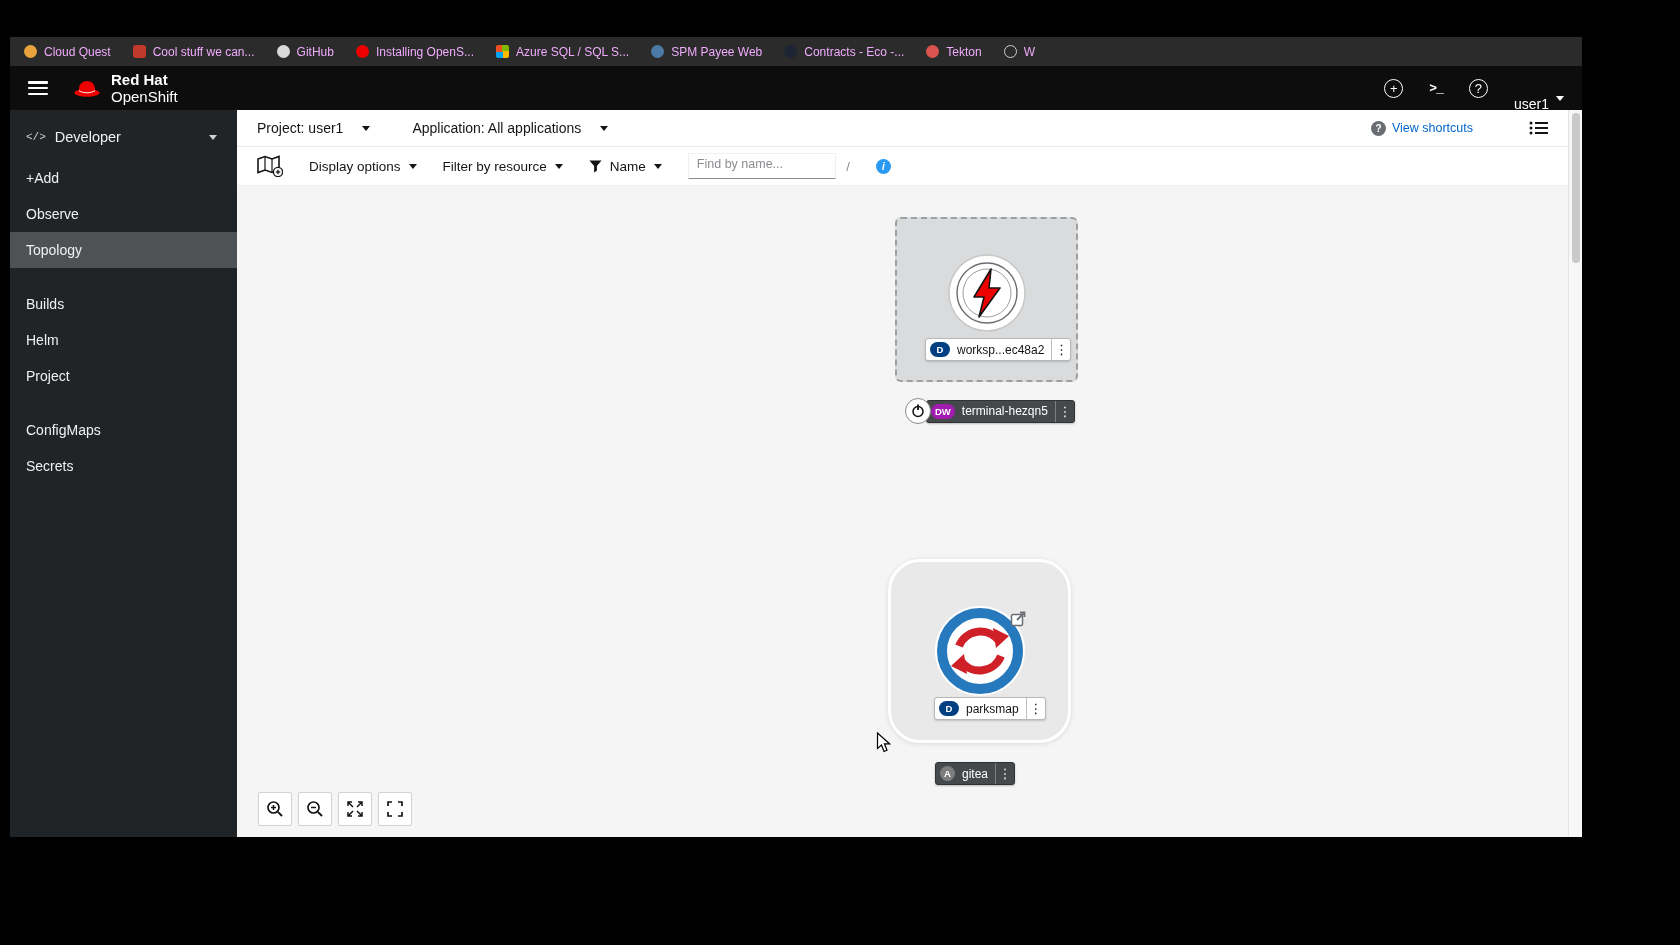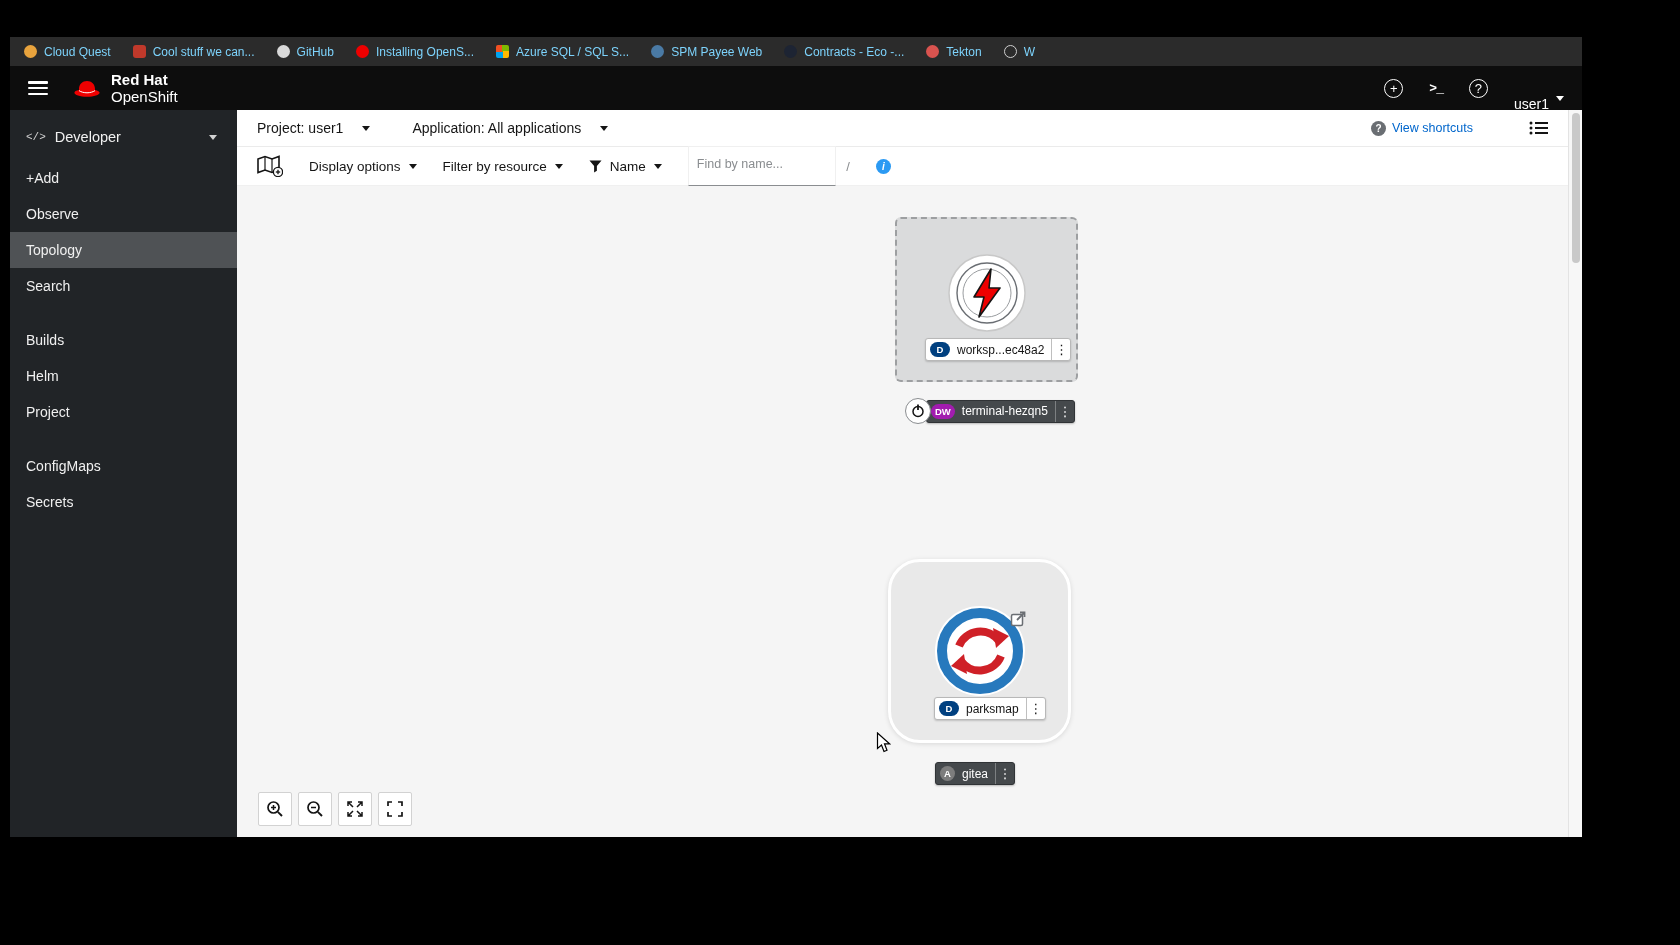--- a/index.html
+++ b/index.html
@@ -2,21 +2,21 @@
 <html><head>
 <meta charset="utf-8">
 <style>
   * { margin:0; padding:0; box-sizing:border-box; }
   body { font-family:"Liberation Sans", sans-serif; background:#000; }
   .stage { position:relative; width:1680px; height:945px; background:#000; overflow:hidden; }
   .app { position:absolute; left:10px; top:37px; width:1572px; height:800px; display:flex; flex-direction:column; background:#fff; }
 
   
   .bookmarks { height:29px; background:#2b2b2b; display:flex; align-items:center; padding:0 14px; gap:22px; flex:0 0 auto; }
-  .bm { display:flex; align-items:center; gap:7px; color:#7dd3fc; font-size:12px; white-space:nowrap; cursor:pointer; }
+  .bm { display:flex; align-items:center; gap:7px; color:#f0abfc; font-size:12px; white-space:nowrap; cursor:pointer; }
   .bm-ic { width:13px; height:13px; border-radius:50%; flex:0 0 auto; }
   .bm-i0 { background:#e8a33d; }
   .bm-i1 { background:#c0392b; border-radius:3px; }
   .bm-i2 { background:#d9d9d9; }
   .bm-i3 { background:#ee0000; }
   .bm-i4 { border-radius:2px; background:conic-gradient(#7fba00 0 25%, #ffb900 0 50%, #00a4ef 0 75%, #f25022 0); }
   .bm-i5 { background:#4a7aa5; }
   .bm-i6 { background:#1d2433; }
   .bm-i7 { background:#d9534f; }
   .bm-i8 { background:transparent; border:1.5px solid #cfcfcf; }
@@ -55,21 +55,21 @@
   .selector { display:flex; align-items:center; gap:19px; font-size:14px; color:#151515; cursor:pointer; }
   .ctx-right { margin-left:auto; display:flex; align-items:center; gap:56px; }
   .shortcuts { display:flex; align-items:center; gap:6px; cursor:pointer; }
   .q-badge { width:15px; height:15px; border-radius:50%; background:#6a6e73; color:#fff; font-size:10px; font-weight:700; display:flex; align-items:center; justify-content:center; }
   .shortcuts-label { color:#0066cc; font-size:12.5px; }
 
   
   .toolbar { height:39px; display:flex; align-items:center; padding:0 20px; gap:26px; border-bottom:1px solid #f0f0f0; flex:0 0 auto; }
   .tb-drop { display:flex; align-items:center; gap:8px; font-size:13.5px; color:#151515; cursor:pointer; }
   .find-wrap { position:relative; display:flex; align-items:center; }
-  .find-wrap input { width:148px; height:40px; font-size:12.5px; padding:0 18px 4px 8px; border:1px solid #f0f0f0; border-bottom:1px solid #8a8d90; background:#fff; color:#151515; outline:none; font-family:"Liberation Sans", sans-serif; }
+  .find-wrap input { width:148px; height:26px; font-size:12.5px; padding:0 18px 4px 8px; border:1px solid #f0f0f0; border-bottom:1px solid #8a8d90; background:#fff; color:#151515; outline:none; font-family:"Liberation Sans", sans-serif; }
   .find-wrap input::placeholder { color:#8a8d90; }
   .slash-hint { position:absolute; right:-14px; color:#8a8d90; font-size:13px; }
   .info-ic { width:15px; height:15px; border-radius:50%; background:#2b9af3; color:#fff; font-size:10px; font-weight:700; font-style:italic; display:flex; align-items:center; justify-content:center; cursor:pointer; margin-left:14px; }
 
   
   .canvas { position:relative; flex:1; background:#f5f5f5; overflow:hidden; }
 
   .ws-node { position:absolute; left:658px; top:31px; width:183px; height:165px; background:#dadbdc; border:2px dashed #9d9fa1; border-radius:6px; cursor:pointer; }
   .ws-icon { position:absolute; left:50%; top:34px; transform:translateX(-50%); width:80px; height:80px; }
 
@@ -177,21 +177,20 @@
 
       <nav class="sidebar">
         <div class="persp">
           <span class="persp-code">&lt;/&gt;</span>
           <span>Developer</span>
           <span class="caret"></span>
         </div>
         <a class="nav-item">+Add</a>
         <a class="nav-item">Observe</a>
         <a class="nav-item selected">Topology</a>
-        <a class="nav-item">Search</a>
         <a class="nav-item nav-gap">Builds</a>
         <a class="nav-item">Helm</a>
         <a class="nav-item">Project</a>
         <a class="nav-item nav-gap">ConfigMaps</a>
         <a class="nav-item">Secrets</a>
       </nav>
 
       <main class="main">
 
         <div class="context-bar">

